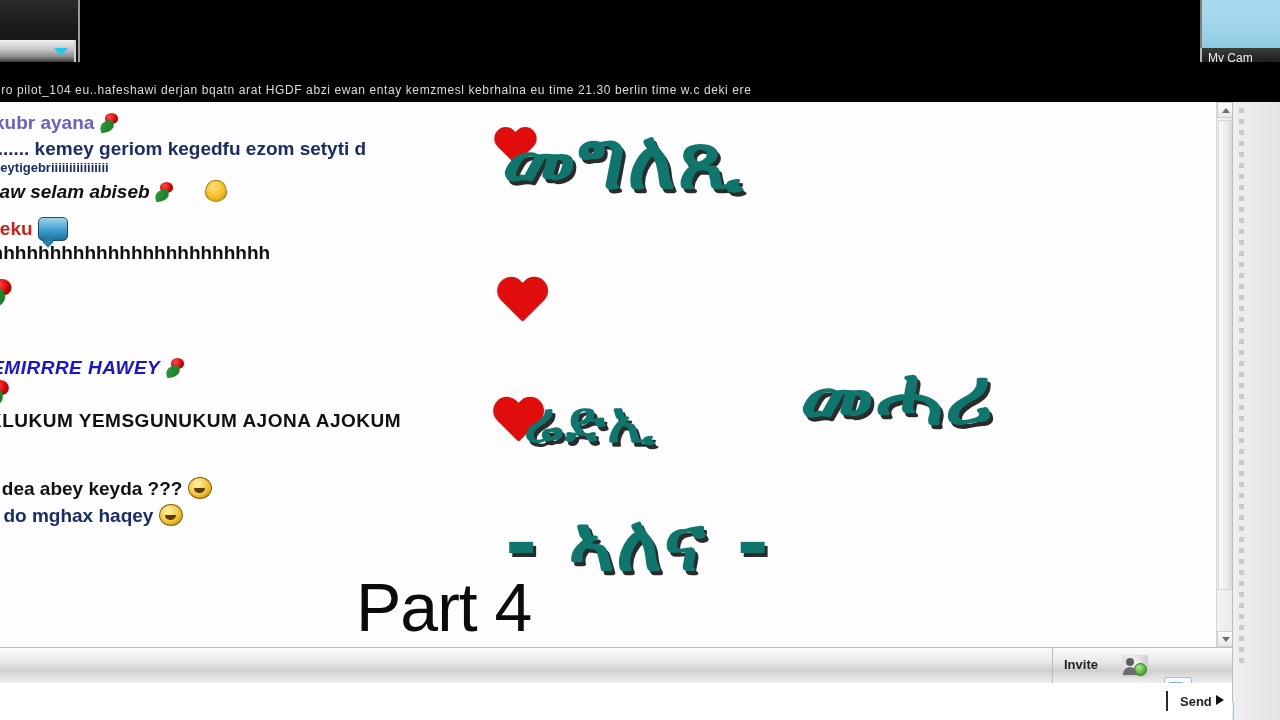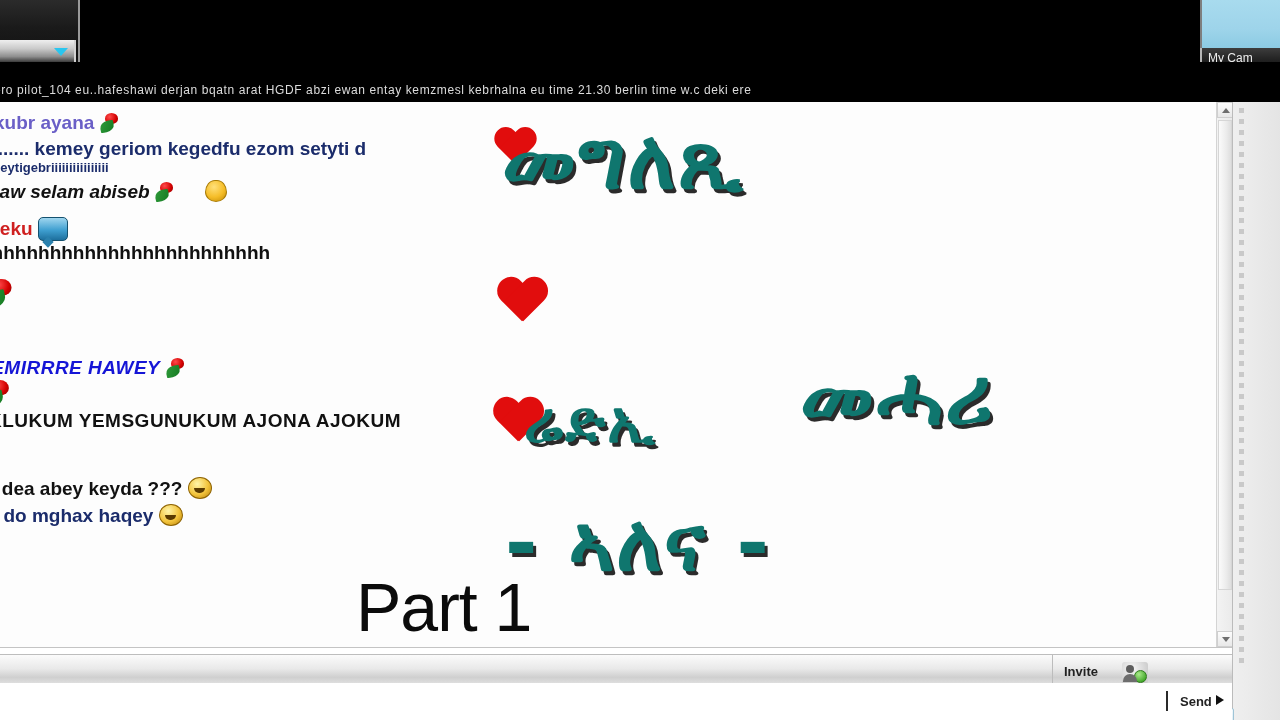--- a/index.html
+++ b/index.html
@@ -191,21 +191,21 @@
   }
   .rightcol .dots{
     position:absolute;left:6px;top:6px;width:5px;height:560px;
     background:repeating-linear-gradient(180deg,#c9c9c9 0 5px,transparent 5px 11px);
   }
 
   
   .toolbar{
     position:absolute;left:0;top:647px;width:1232px;height:36px;
     background:linear-gradient(180deg,#fbfbfb 0%,#e9e9e9 38%,#cfcfcf 62%,#f2f2f2 100%);
-    border-top:1px solid #bdbdbd;border-bottom:1px solid #b0b0b0;margin-top:7px;
+    border-top:1px solid #bdbdbd;border-bottom:1px solid #b0b0b0;
   }
   .tb-sep{position:absolute;top:0;width:1px;height:36px;background:#bcbcbc;}
   .invite{
     position:absolute;left:1064px;top:9px;color:#222;font-size:13px;font-weight:bold;
   }
   .tbicon{position:absolute;top:7px;width:26px;height:22px;}
   .ic-person{
     background:radial-gradient(circle at 38% 30%,#f7f7f7 0%,#cfcfcf 70%);
     border-radius:3px;position:relative;
   }
@@ -343,21 +343,21 @@
       <div class="heartbig" style="left:493px;top:26px;"></div>
       <div class="heartbig" style="left:500px;top:180px;transform:scale(1.2);"></div>
       <div class="heartbig" style="left:496px;top:300px;transform:scale(1.2);"></div>
     </div>
   </div>
 
   <div class="overlay-l" style="left:502px;top:112px;font-size:82px;">መግለጺ</div>
   <div class="overlay-l" style="left:524px;top:370px;font-size:58px;margin-top:18px;">ሬድኢ</div>
   <div class="overlay-l" style="left:800px;top:348px;font-size:82px;">መሓሪ</div>
   <div class="overlay-l" style="left:505px;top:498px;font-size:78px;">-  ኣለና  -</div>
-  <div class="part-label">Part 1</div>
+  <div class="part-label">Part 4</div>
 
   <div class="vscroll">
     <div class="arrow up">
         <i></i>
       </div>
     <div class="thumbbar"></div>
     <div class="arrow down">
         <i></i>
       </div>
   </div>

